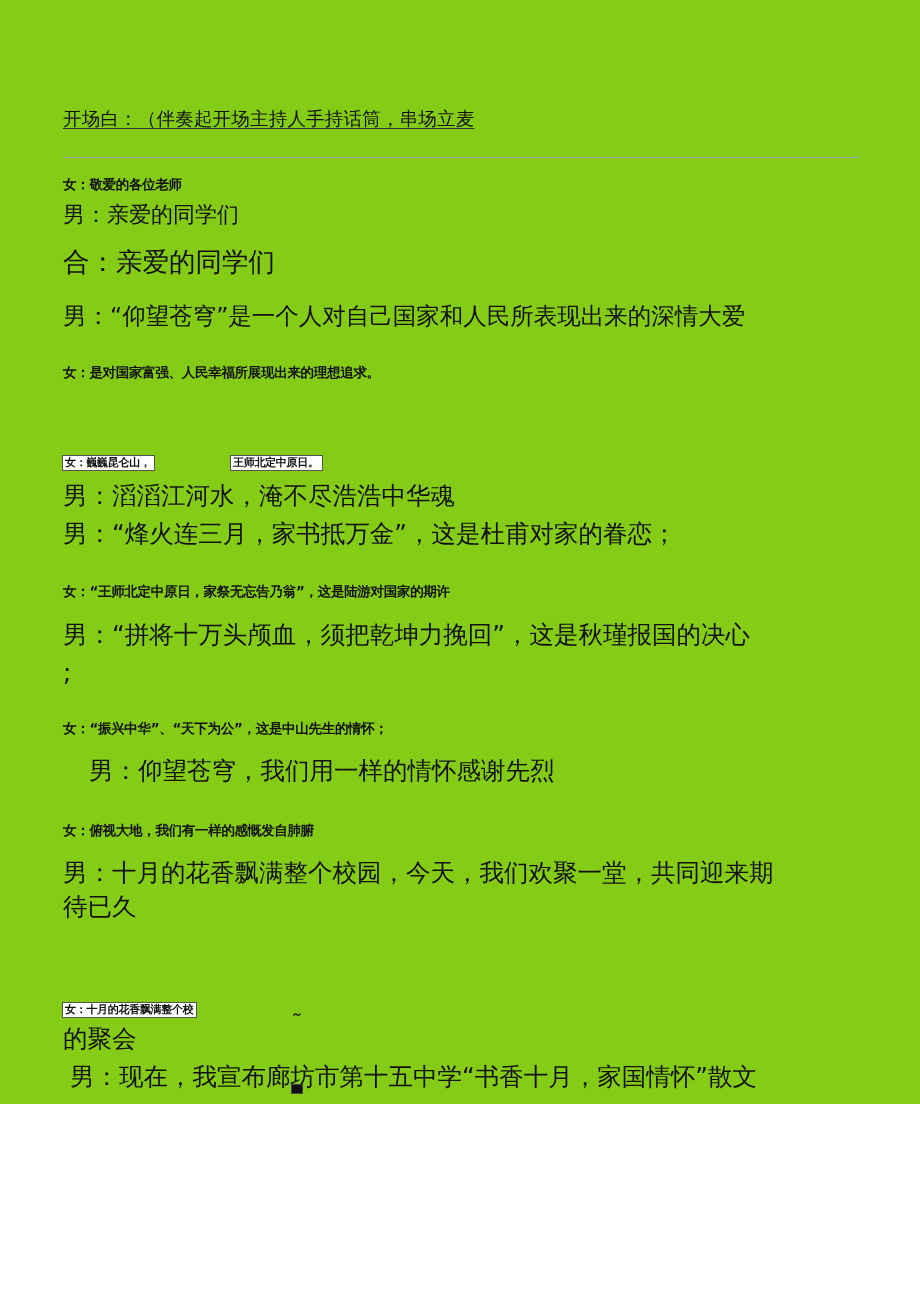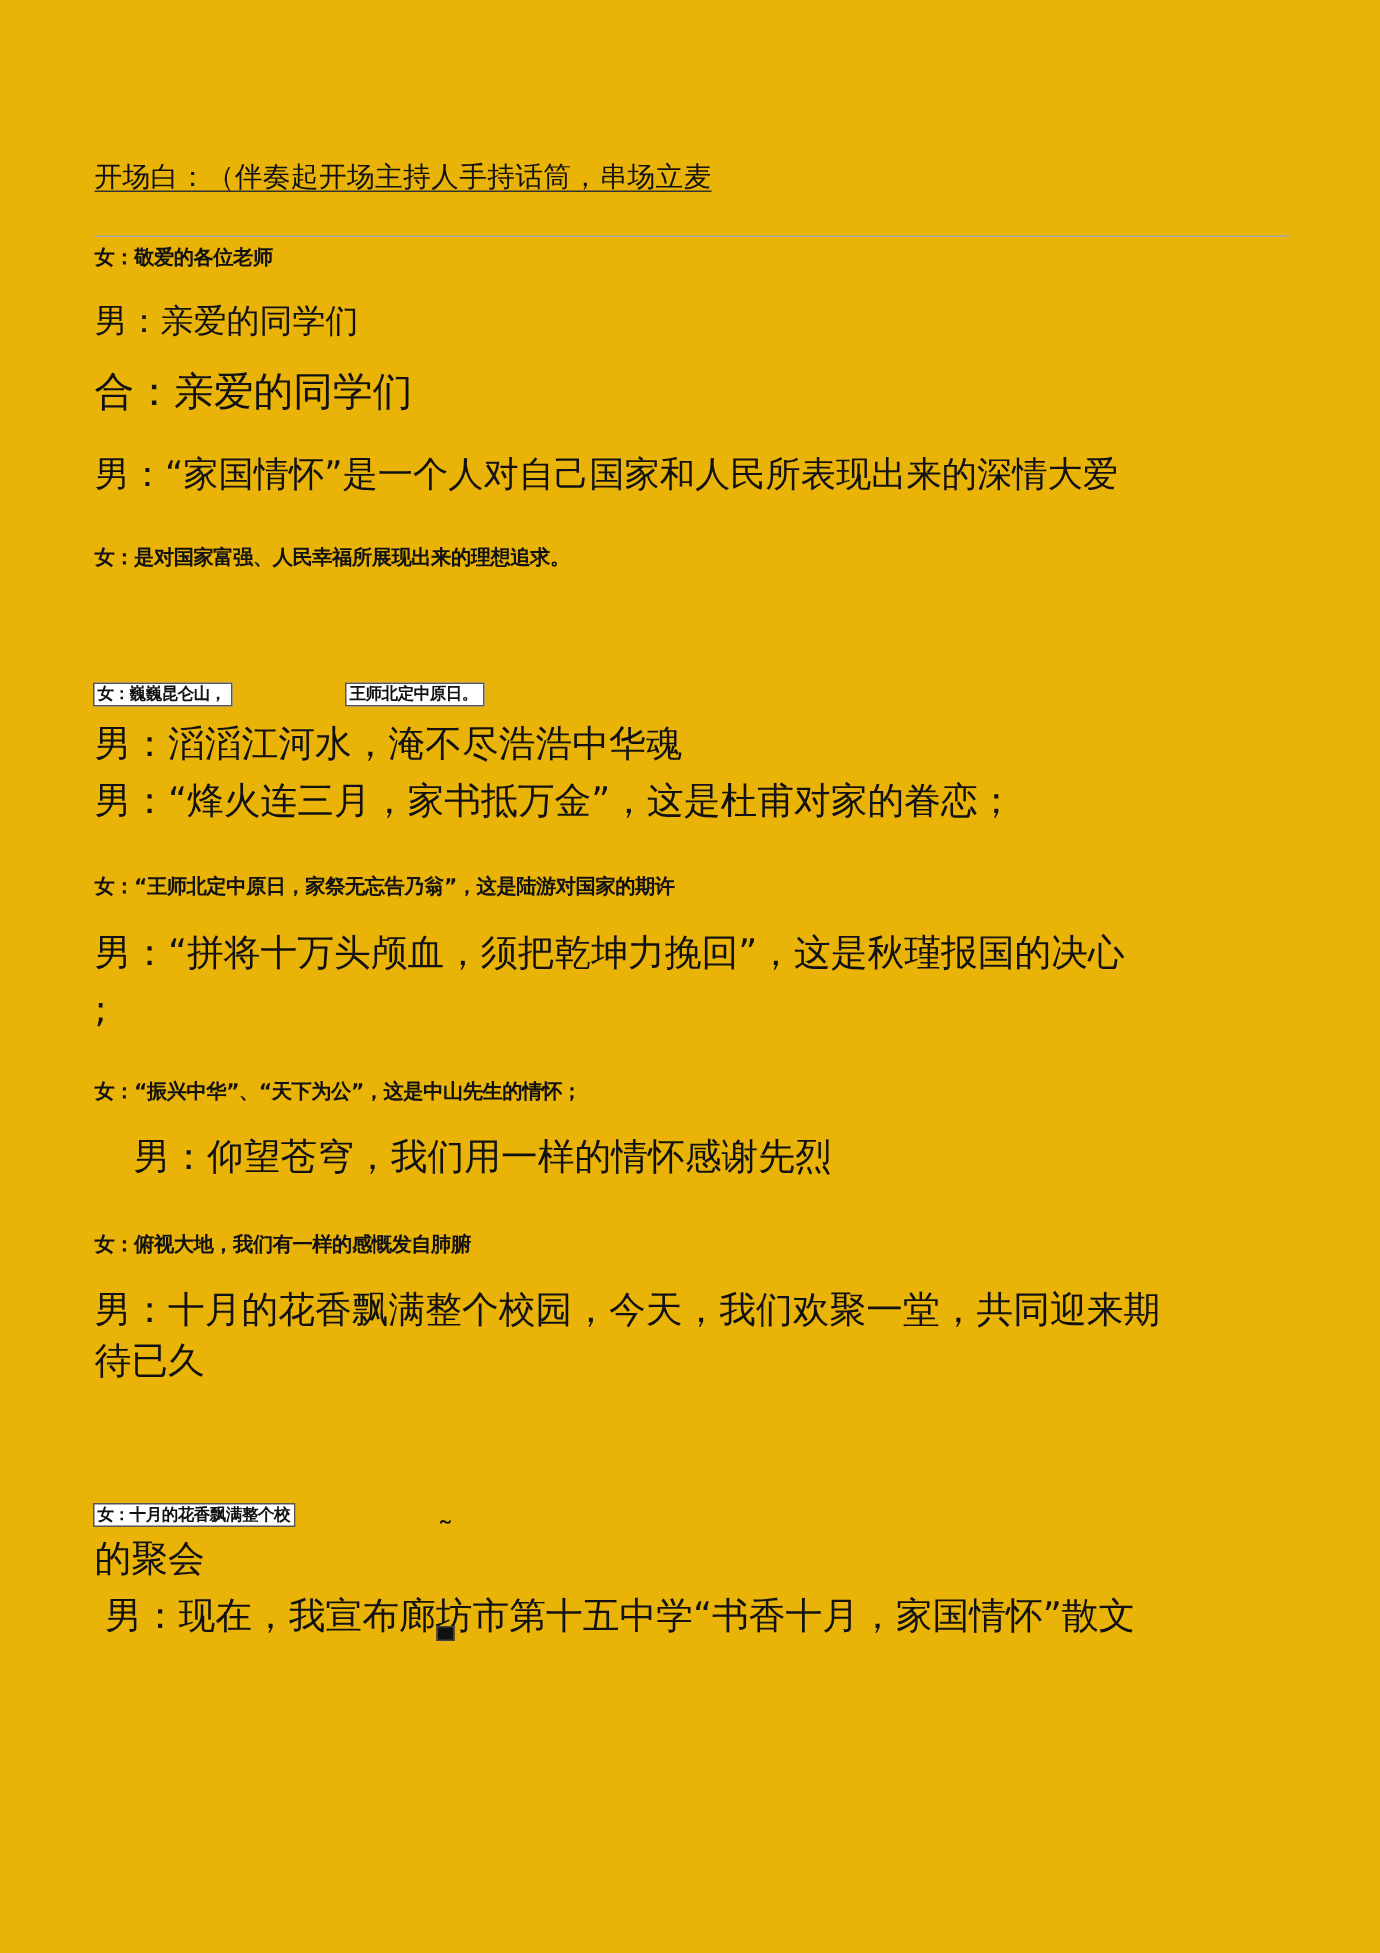--- a/index.html
+++ b/index.html
@@ -11,22 +11,22 @@
       width: 920px;
       height: 1302px;
       position: relative;
       overflow: hidden;
       color: #111111;
       font-family: "DejaVu Sans", "Liberation Sans", sans-serif;
     }
     .page {
       position: absolute;
       left: 0; top: 0;
-      width: 920px; height: 1302px;
-      background: #eab308;
+      width: 920px; height: 1104px;
+      background: #84cc16;
     }
     .ln {
       position: absolute;
       left: 63px;
       white-space: nowrap;
       line-height: 1;
     }
     .title {
       top: 110px;
       font-size: 18.5px;
@@ -77,24 +77,24 @@
     }
   </style>
 </head>
 <body>
 
 <div class="page">
 
   <div class="ln title">开场白：（伴奏起开场主持人手持话筒，串场立麦</div>
   <div class="rule"></div>
 
-  <div class="ln small" style="top:166px;">女：敬爱的各位老师</div>
+  <div class="ln small" style="top:178px;">女：敬爱的各位老师</div>
   <div class="ln mid" style="top:204px;">男：亲爱的同学们</div>
   <div class="ln large" style="top:249px;">合：亲爱的同学们</div>
-  <div class="ln mid" style="top:305px; font-size:23.5px;">男：“家国情怀”是一个人对自己国家和人民所表现出来的深情大爱</div>
+  <div class="ln mid" style="top:305px; font-size:23.5px;">男：“仰望苍穹”是一个人对自己国家和人民所表现出来的深情大爱</div>
   <div class="ln small" style="top:366px;">女：是对国家富强、人民幸福所展现出来的理想追求。</div>
 
   <div class="box" style="left:62px; top:455px;">女：巍巍昆仑山，</div>
   <div class="box" style="left:230px; top:455px; font-weight:bold;">王师北定中原日。</div>
 
   <div class="ln big" style="top:484px;">男：滔滔江河水，淹不尽浩浩中华魂</div>
   <div class="ln big" style="top:522px;">男：“烽火连三月，家书抵万金”，这是杜甫对家的眷恋；</div>
   <div class="ln small" style="top:585px;">女：“王师北定中原日，家祭无忘告乃翁”，这是陆游对国家的期许</div>
   <div class="ln big" style="top:623px;">男：“拼将十万头颅血，须把乾坤力挽回”，这是秋瑾报国的决心</div>
   <div class="ln big" style="top:661px;">;</div>

